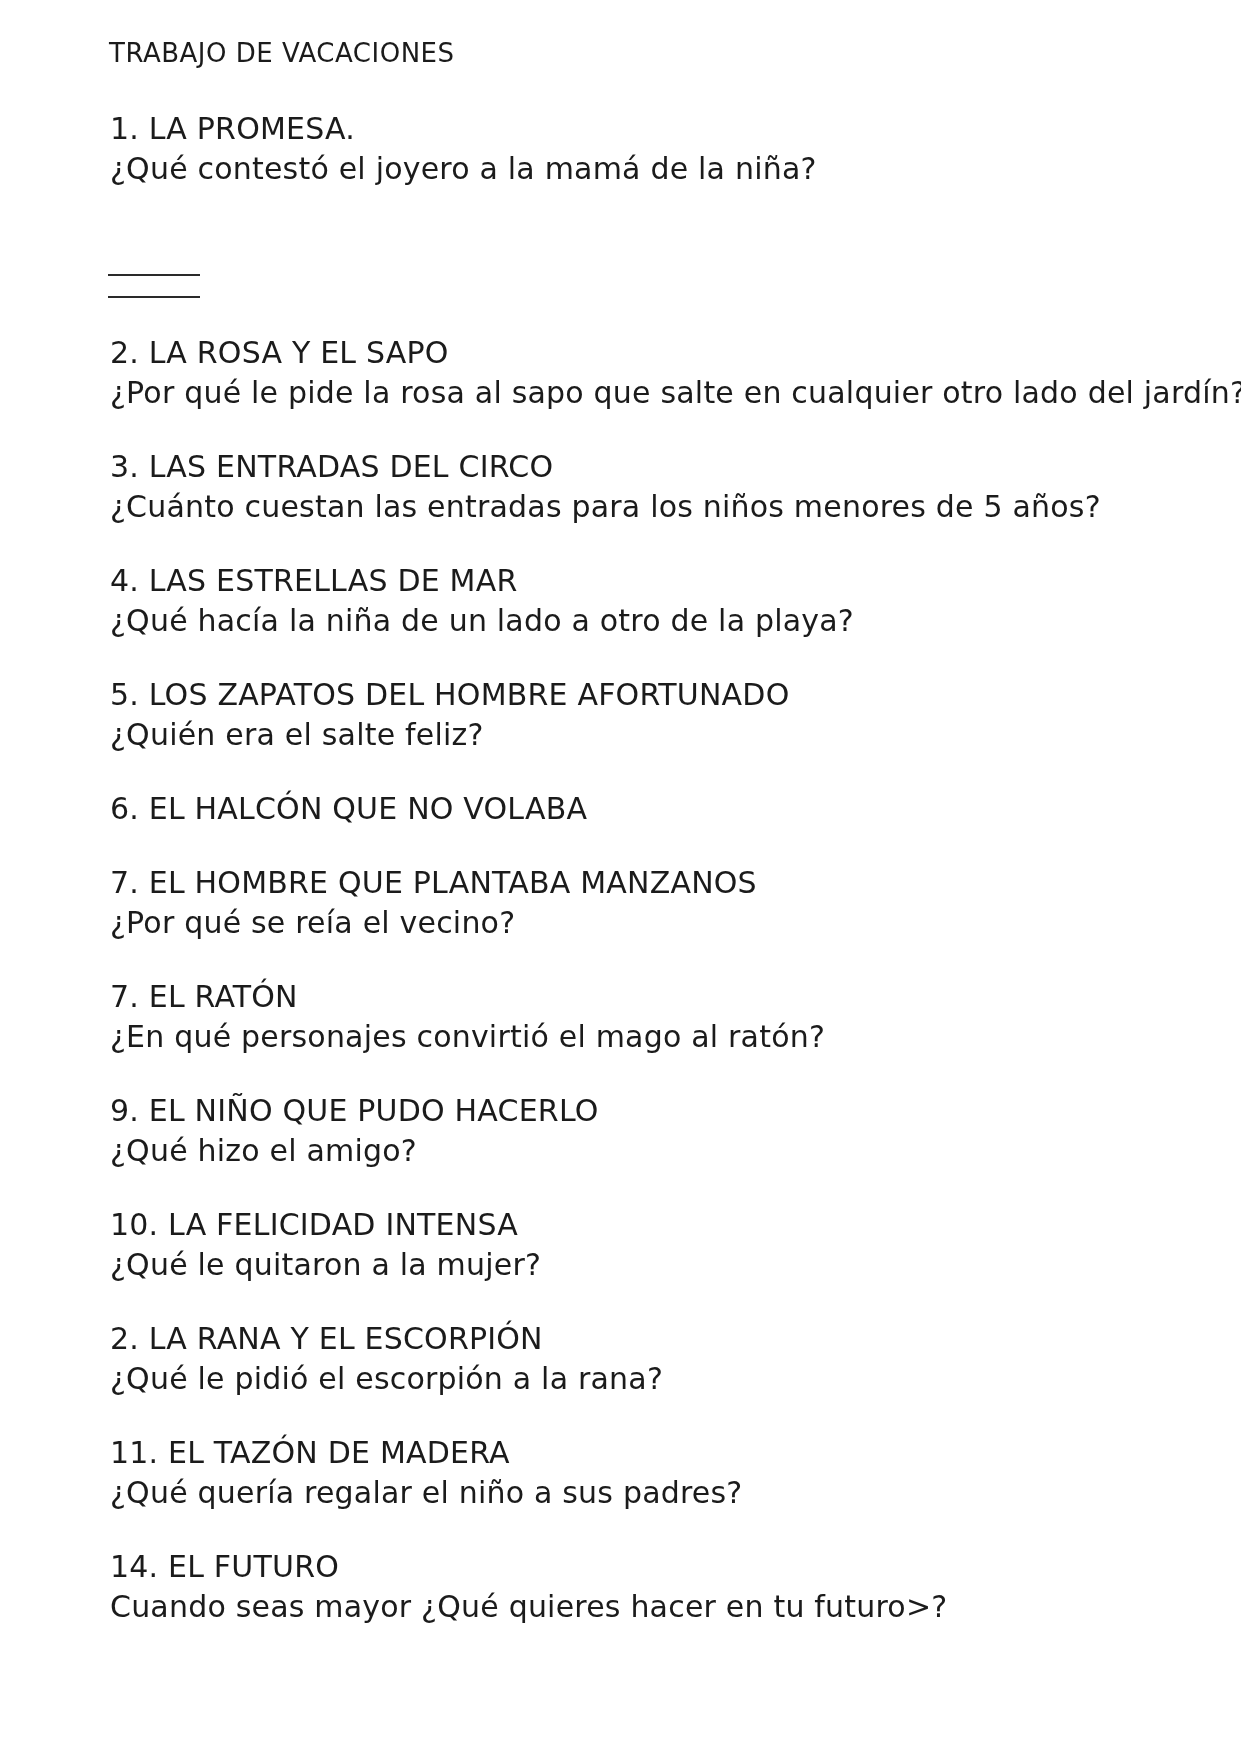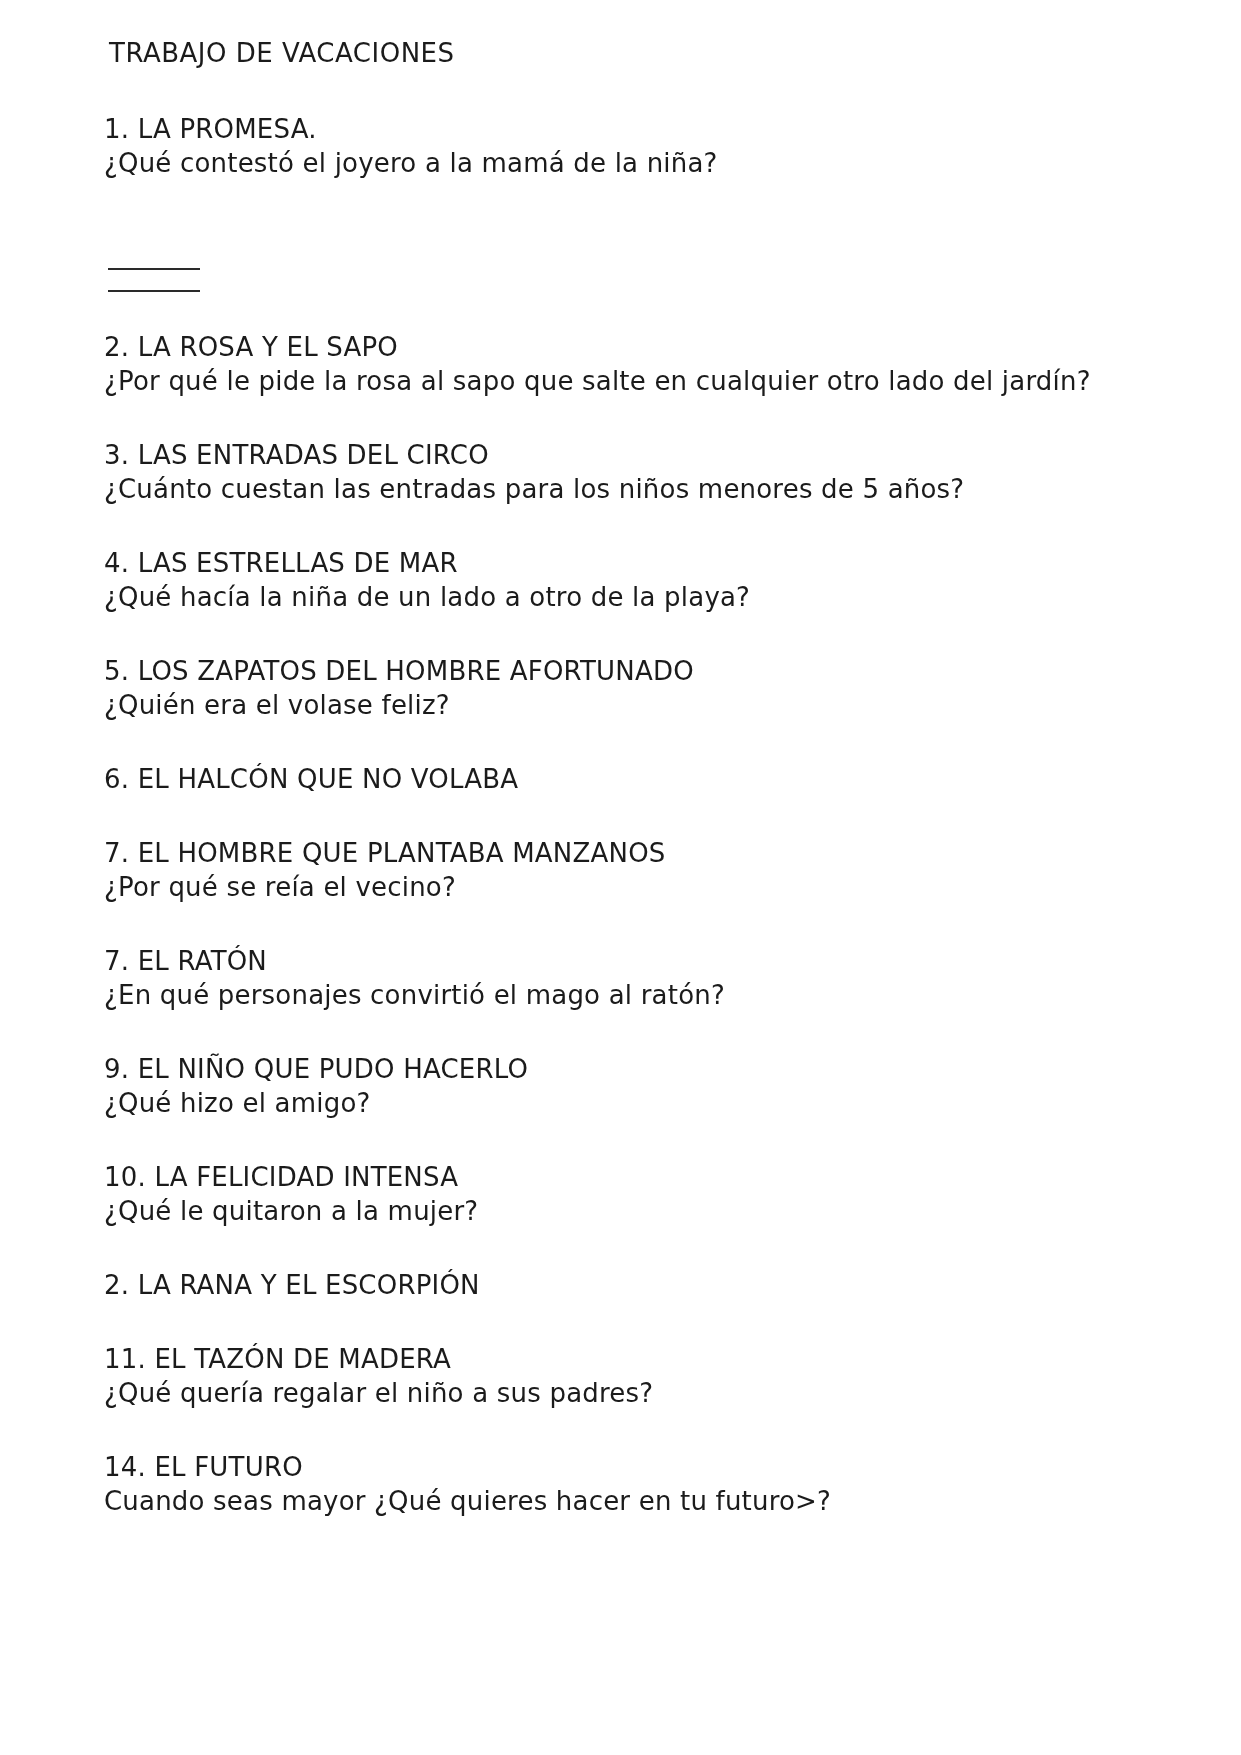--- a/index.html
+++ b/index.html
@@ -26,23 +26,23 @@
     letter-spacing: 0.5px;
   }
   .section {
     margin-top: 40px;
   }
   .section.first {
     margin-top: 42px;
   }
   .section-heading,
   .section-question {
-    font-size: 26px;
+    font-size: 30px;
     line-height: 34px;
-    margin: 0;
+    margin: 6px;
     white-space: nowrap;
     letter-spacing: 0.2px;
   }
   .answer-lines {
     margin-top: 88px;
     margin-left: 4px;
   }
   .answer-line {
     width: 92px;
     height: 0;
@@ -82,21 +82,21 @@
       <div class="section">
         <p class="section-heading">3. LAS ENTRADAS DEL CIRCO</p>
         <p class="section-question">¿Cuánto cuestan las entradas para los niños menores de 5 años?</p>
       </div>
       <div class="section">
         <p class="section-heading">4. LAS ESTRELLAS DE MAR</p>
         <p class="section-question">¿Qué hacía la niña de un lado a otro de la playa?</p>
       </div>
       <div class="section">
         <p class="section-heading">5. LOS ZAPATOS DEL HOMBRE AFORTUNADO</p>
-        <p class="section-question">¿Quién era el volase feliz?</p>
+        <p class="section-question">¿Quién era el salte feliz?</p>
       </div>
       <div class="section">
         <p class="section-heading">6. EL HALCÓN QUE NO VOLABA</p>
       </div>
       <div class="section">
         <p class="section-heading">7. EL HOMBRE QUE PLANTABA MANZANOS</p>
         <p class="section-question">¿Por qué se reía el vecino?</p>
       </div>
       <div class="section">
         <p class="section-heading">7. EL RATÓN</p>
@@ -105,20 +105,21 @@
       <div class="section">
         <p class="section-heading">9. EL NIÑO QUE PUDO HACERLO</p>
         <p class="section-question">¿Qué hizo el amigo?</p>
       </div>
       <div class="section">
         <p class="section-heading">10. LA FELICIDAD INTENSA</p>
         <p class="section-question">¿Qué le quitaron a la mujer?</p>
       </div>
       <div class="section">
         <p class="section-heading">2. LA RANA Y EL ESCORPIÓN</p>
+        <p class="section-question">¿Qué le pidió el escorpión a la rana?</p>
       </div>
       <div class="section">
         <p class="section-heading">11. EL TAZÓN DE MADERA</p>
         <p class="section-question">¿Qué quería regalar el niño a sus padres?</p>
       </div>
       <div class="section">
         <p class="section-heading">14. EL FUTURO</p>
         <p class="section-question">Cuando seas mayor ¿Qué quieres hacer en tu futuro&gt;?</p>
       </div>
     </div>

